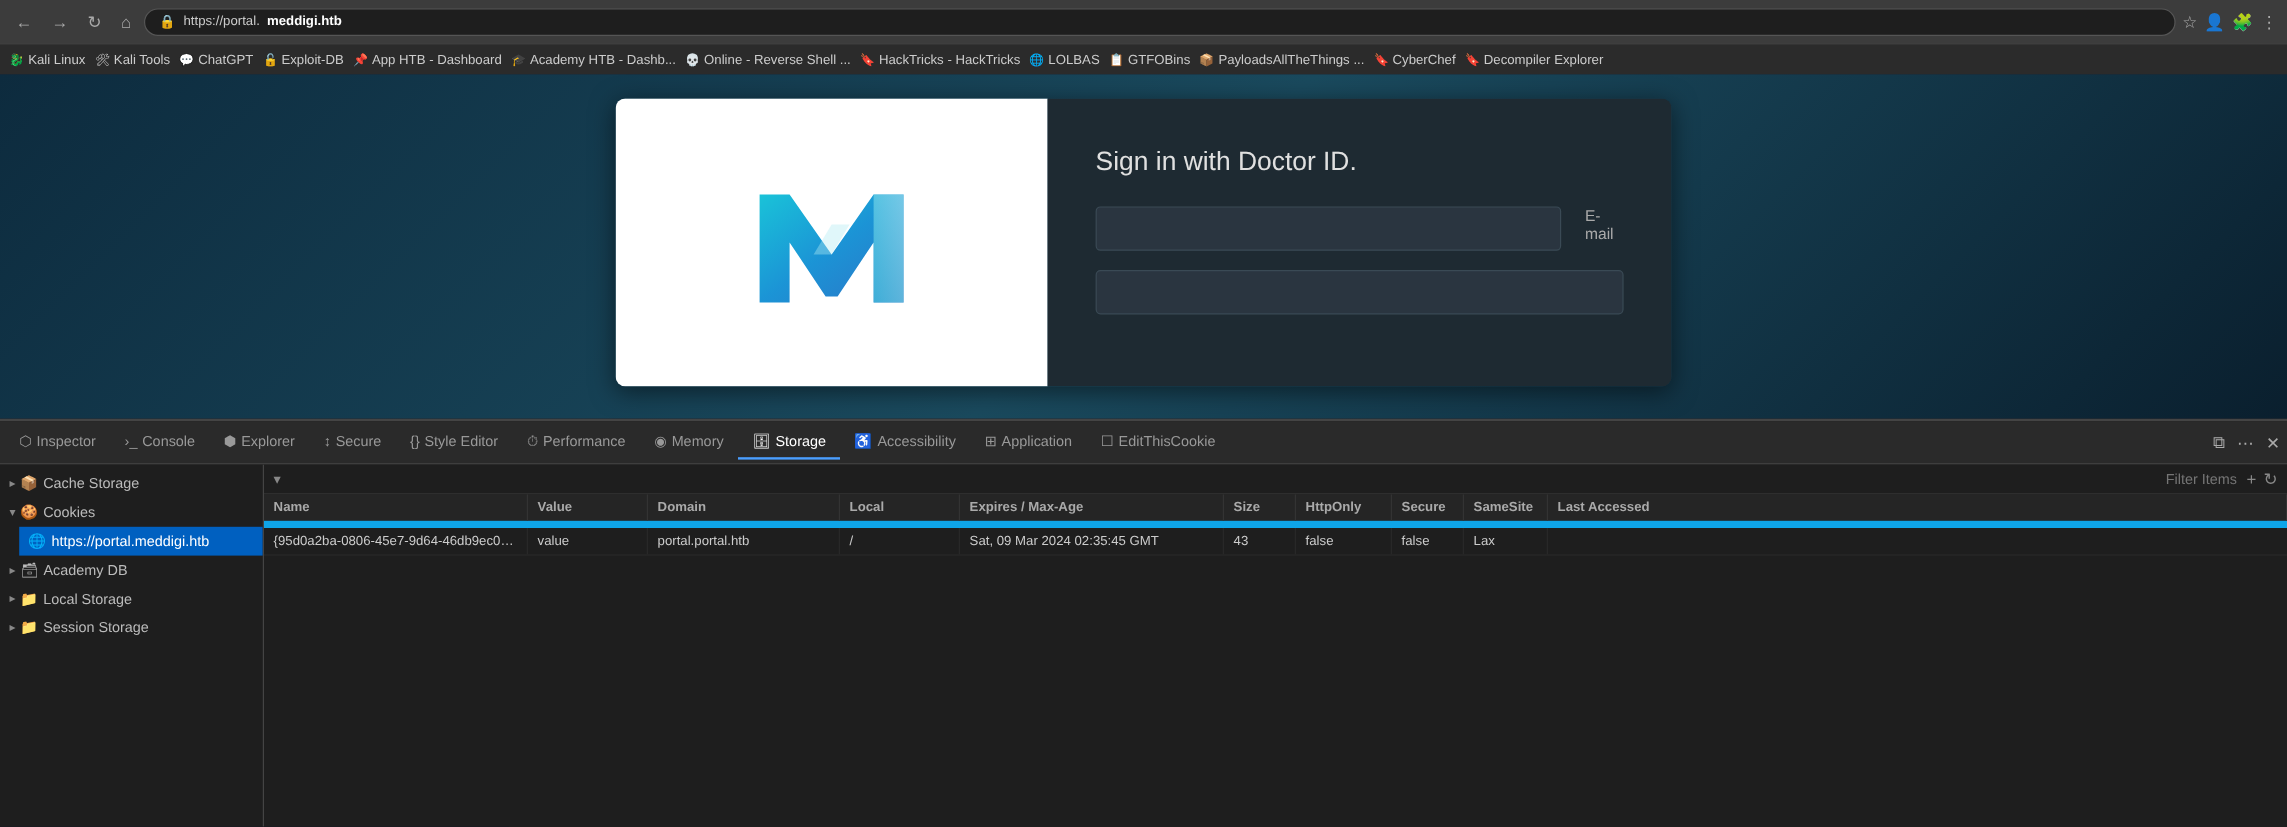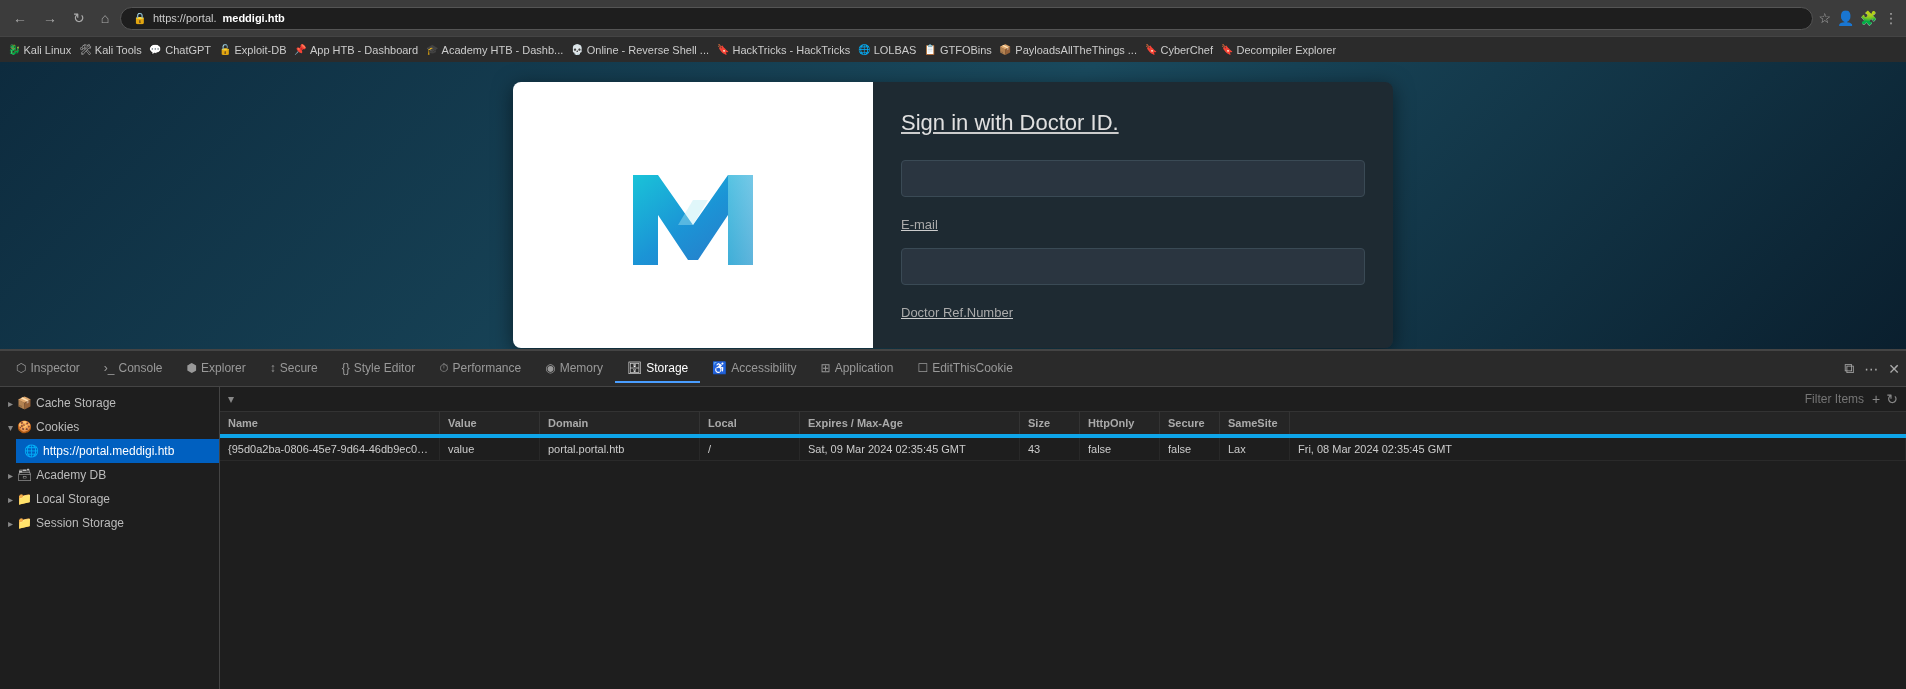--- a/index.html
+++ b/index.html
@@ -18,23 +18,23 @@
     .bookmarks-bar { background: #2b2b2b; padding: 3px 8px; display: flex; gap: 8px; align-items: center; height: 26px; overflow: hidden; border-top: 1px solid #444; }
     .bookmark { color: #ccc; font-size: 11px; cursor: pointer; white-space: nowrap; display: flex; align-items: center; gap: 3px; }
     .bookmark-icon { font-size: 10px; }
 
     
     .page-content { flex: 1; background: linear-gradient(135deg, #0d2b3e 0%, #1a4a5e 50%, #0a1f2e 100%); display: flex; justify-content: center; align-items: flex-start; padding: 20px; overflow: hidden; }
 
     .login-container { display: flex; width: 880px; min-height: 240px; border-radius: 8px; overflow: hidden; box-shadow: 0 4px 20px rgba(0,0,0,0.5); }
     .login-logo-panel { background: #fff; width: 360px; display: flex; align-items: center; justify-content: center; padding: 20px; }
     .logo-svg { width: 160px; height: 160px; }
-    .login-form-panel { background: #1e2a32; flex: 1; padding: 28px; display: flex; flex-direction: column; gap: 16px; text-decoration: underline; }
+    .login-form-panel { background: #1e2a32; flex: 1; padding: 40px; display: flex; flex-direction: column; gap: 16px; }
     .login-title { color: #e0e0e0; font-size: 22px; font-weight: 300; margin-bottom: 8px; }
-    .form-field { display: flex; flex-direction: column; gap: 20px; }
+    .form-field { display: flex; flex-direction: row; gap: 20px; }
     .form-input { background: #2a3540; border: 1px solid #3a4a55; border-radius: 4px; padding: 10px 12px; color: #ccc; font-size: 13px; outline: none; width: 100%; }
     .form-label { color: #aaa; font-size: 13px; }
 
     
     .devtools { background: #1e1e1e; border-top: 2px solid #444; flex-shrink: 0; height: 340px; display: flex; flex-direction: column; }
 
     .devtools-tabs { display: flex; align-items: center; background: #2a2a2a; border-bottom: 1px solid #444; height: 36px; padding: 0 4px; gap: 0; overflow-x: auto; }
     .devtools-tab { padding: 6px 12px; cursor: pointer; color: #999; font-size: 12px; white-space: nowrap; display: flex; align-items: center; gap: 4px; border-bottom: 2px solid transparent; }
     .devtools-tab.active { color: #fff; border-bottom: 2px solid #4a9eff; }
     .devtools-tab-icon { font-size: 12px; }
@@ -55,21 +55,21 @@
 
     
     .devtools-main { flex: 1; background: #1e1e1e; display: flex; flex-direction: column; overflow: hidden; }
 
     .filter-bar { display: flex; align-items: center; padding: 4px 8px; border-bottom: 1px solid #333; gap: 8px; }
     .filter-icon { color: #888; font-size: 12px; }
     .filter-input { background: none; border: none; color: #ccc; font-size: 12px; outline: none; flex: 1; text-align: right; }
     .filter-actions { display: flex; gap: 6px; margin-left: auto; }
     .filter-btn { background: none; border: none; color: #888; cursor: pointer; font-size: 14px; }
 
-    .table-header { display: grid; grid-template-columns: 220px 100px 160px 100px 220px 60px 80px 60px 70px 1fr; background: #252525; border-bottom: 4px solid #0ea5e9; }
+    .table-header { display: grid; grid-template-columns: 220px 100px 160px 100px 220px 60px 80px 60px 70px 1fr; background: #252525; border-bottom: 6px solid #0ea5e9; }
     .table-header-cell { padding: 5px 8px; color: #aaa; font-size: 11px; font-weight: bold; border-right: 1px solid #333; white-space: nowrap; overflow: hidden; }
 
     .table-row { display: grid; grid-template-columns: 220px 100px 160px 100px 220px 60px 80px 60px 70px 1fr; border-bottom: 1px solid #2a2a2a; }
     .table-cell { padding: 5px 8px; color: #ccc; font-size: 11px; border-right: 1px solid #282828; white-space: nowrap; overflow: hidden; text-overflow: ellipsis; }
   </style>
 </head>
 <body>
 
 <div class="browser-chrome">
   <div class="nav-bar">
@@ -131,21 +131,20 @@
       </svg>
     </div>
     <div class="login-form-panel">
       <h2 class="login-title">Sign in with Doctor ID.</h2>
       <div class="form-field">
         <input class="form-input" type="email" style="">
         <label class="form-label">E-mail</label>
       </div>
       <div class="form-field">
         <input class="form-input" type="text" style="">
-        <label class="form-label">Doctor Ref.Number</label>
       </div>
     </div>
   </div>
 </div>
 
 <div class="devtools">
   <div class="devtools-tabs" id="devtools-tabs">
     <div class="devtools-tab">
         <span class="devtools-tab-icon">⬡</span>
         <span>Inspector</span>
@@ -256,30 +255,30 @@
       <div class="table-header" id="table-header">
           <div class="table-header-cell">Name</div>
           <div class="table-header-cell">Value</div>
           <div class="table-header-cell">Domain</div>
           <div class="table-header-cell">Local</div>
           <div class="table-header-cell">Expires / Max-Age</div>
           <div class="table-header-cell">Size</div>
           <div class="table-header-cell">HttpOnly</div>
           <div class="table-header-cell">Secure</div>
           <div class="table-header-cell">SameSite</div>
+          <div class="table-header-cell">Last Accessed</div>
         </div>
       <div id="table-body">
           <div class="table-row">
             <div class="table-cell">{95d0a2ba-0806-45e7-9d64-46db9ec06acc}</div>
             <div class="table-cell">value</div>
             <div class="table-cell">portal.portal.htb</div>
             <div class="table-cell">/</div>
             <div class="table-cell">Sat, 09 Mar 2024 02:35:45 GMT</div>
             <div class="table-cell">43</div>
             <div class="table-cell">false</div>
             <div class="table-cell">false</div>
             <div class="table-cell">Lax</div>
-            <div class="table-cell">Fri, 08 Mar 2024 02:35:45 GMT</div>
           </div>
         </div>
     </div>
   </div>
 </div>
 
 </body></html>

